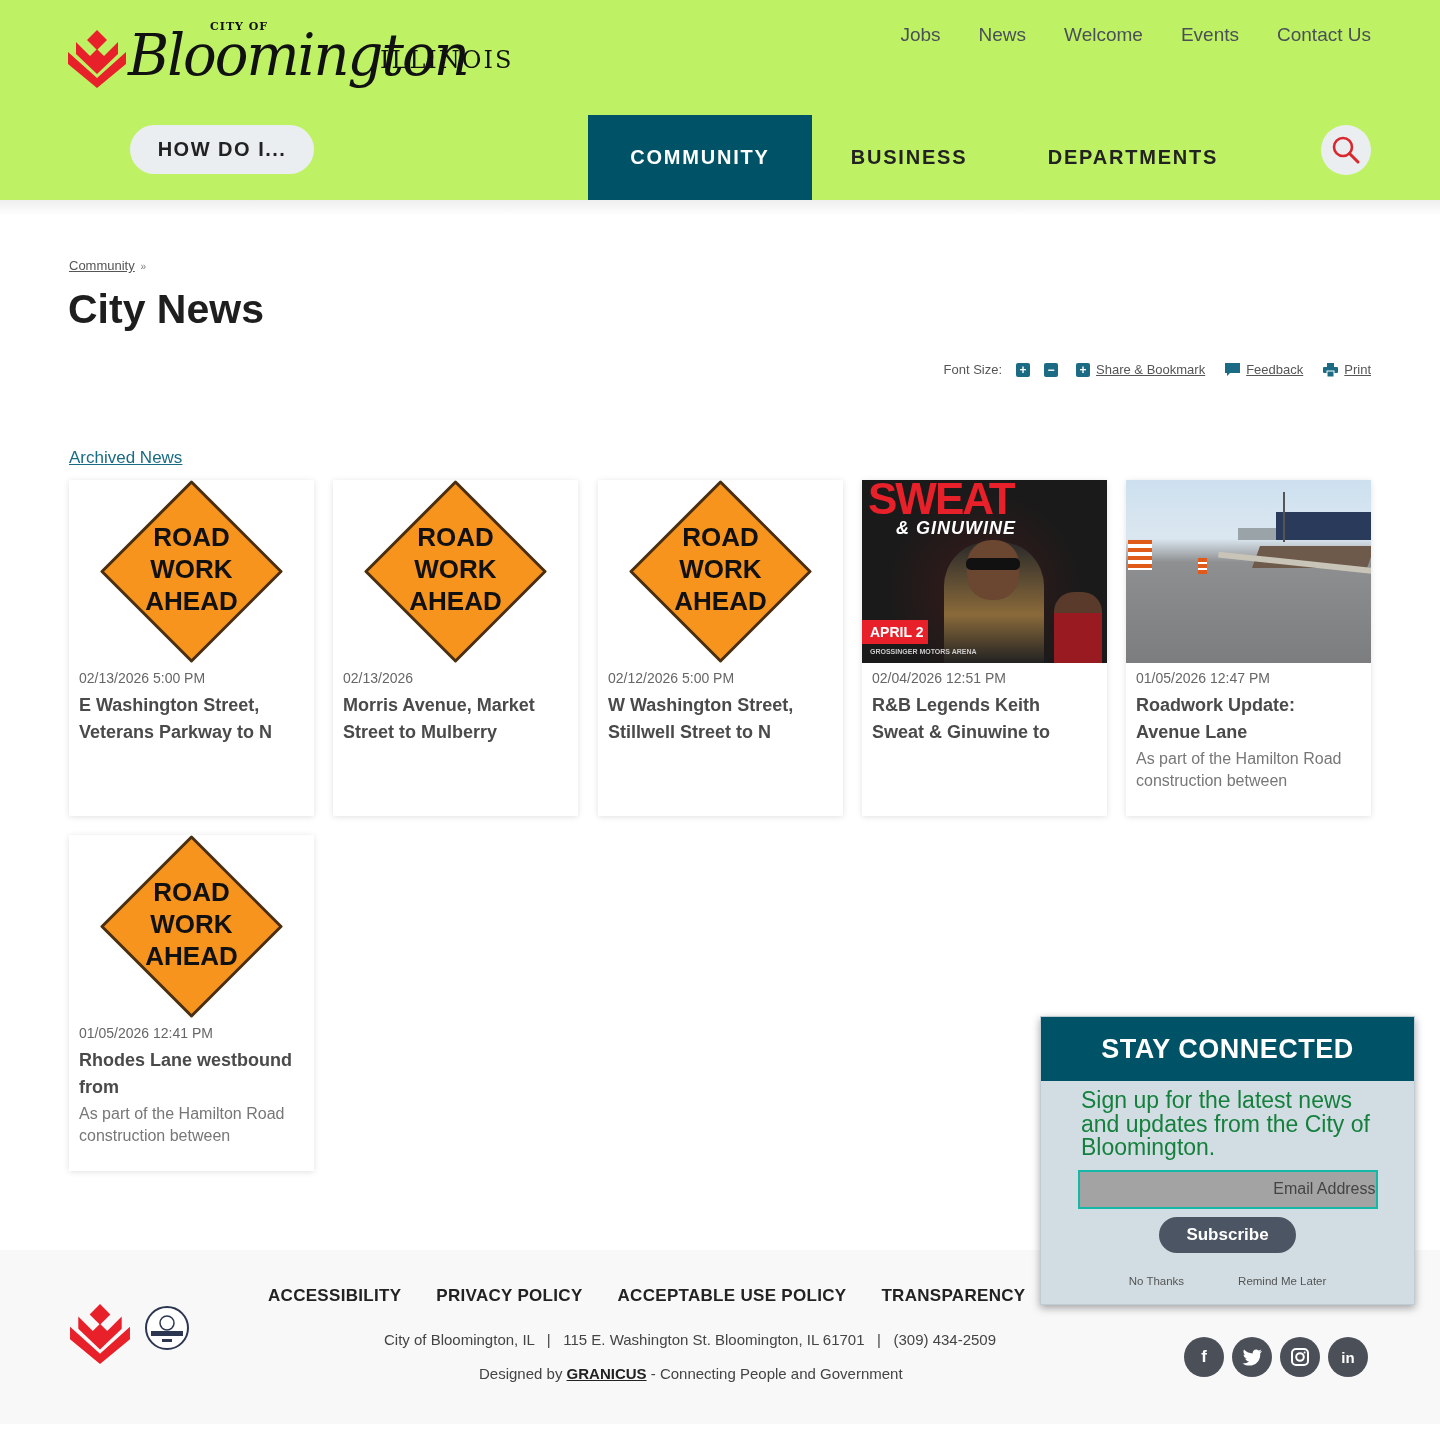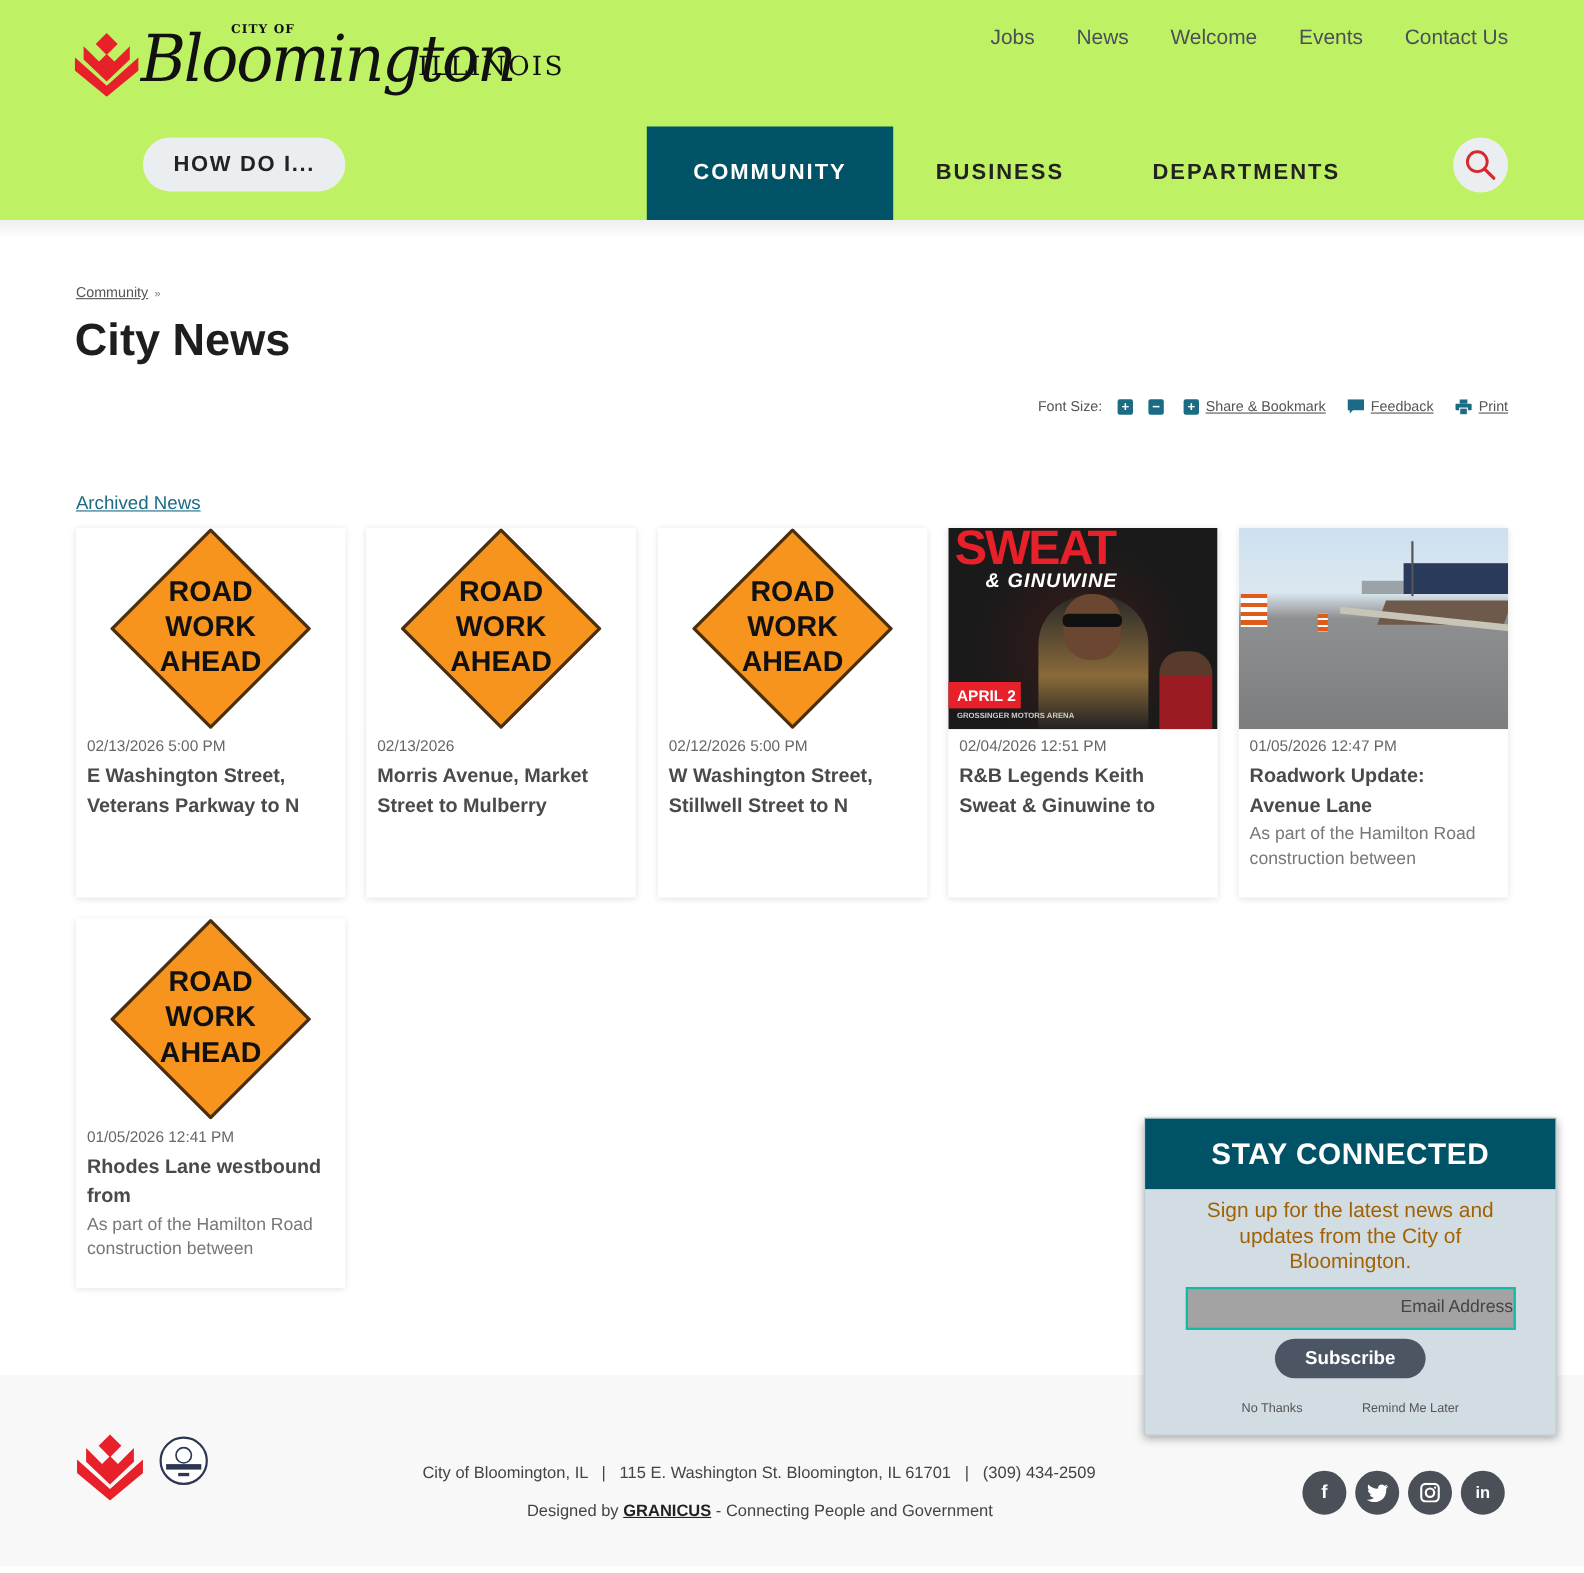--- a/index.html
+++ b/index.html
@@ -81,21 +81,21 @@
   .footer-links a { color: #222; text-decoration: none; margin-right: 35px; }
   .footer-addr { position: absolute; left: 384px; top: 81px; font-family: "Liberation Sans", sans-serif; font-size: 15px; color: #444; white-space: pre; }
   .footer-credit { position: absolute; left: 479px; top: 115px; font-family: "Liberation Sans", sans-serif; font-size: 15px; color: #444; }
   .footer-credit a { color: #222; font-weight: bold; text-decoration: underline; }
   .social { position: absolute; left: 1184px; top: 87px; display: flex; gap: 8px; }
   .social .s { width: 40px; height: 40px; border-radius: 50%; background: #4b4f58; display: flex; align-items: center; justify-content: center; color: #fff; font-family: "Liberation Sans", sans-serif; font-weight: bold; font-size: 17px; }
 
   
   .popup { position: absolute; left: 1040px; top: 1016px; width: 375px; height: 289px; background: #d2dde3; box-shadow: 0 3px 8px rgba(0,0,0,0.35); border: 1px solid #c0ccd4; }
   .popup-head { height: 64px; background: #005366; color: #fff; display: flex; align-items: center; justify-content: center; font-family: "Liberation Sans", sans-serif; font-weight: bold; font-size: 27px; letter-spacing: 0.5px; }
-  .popup-text { margin: 8px 40px 0 40px; text-align: center; font-family: "Liberation Sans", sans-serif; font-size: 19px; color: #a16207; line-height: 23.5px; }
+  .popup-text { margin: 8px 40px 0 40px; text-align: left; font-family: "Liberation Sans", sans-serif; font-size: 23px; color: #15803d; line-height: 23.5px; }
   .popup-email { display: block; margin: 10px auto 0 auto; width: 300px; height: 39px; border: 2px solid #14b8a6; background: #a3a3a3; text-align: right; font-family: "Liberation Sans", sans-serif; font-size: 16px; color: #444; }
   .popup-email::placeholder { color: #444; }
   .popup-sub { display: block; margin: 8px auto 0 auto; width: 137px; height: 36px; border-radius: 18px; background: #4b5563; color: #fff; border: none; font-family: "Liberation Sans", sans-serif; font-weight: bold; font-size: 17px; }
   .popup-actions { display: flex; justify-content: center; gap: 54px; margin-top: 22px; font-family: "Liberation Sans", sans-serif; font-size: 11.5px; color: #555; }
 </style>
 </head>
 <body>
 
 <header class="header">
   <a class="logo">
@@ -259,20 +259,26 @@
     <polygon points="8,14 22,28 29,21 36,28 50,14 50,26 29,46 8,26" fill="#e8202a"></polygon>
     <polygon points="0,24 0,36 29,60 58,36 58,24 29,50" fill="#e8202a"></polygon>
   </svg>
   <div class="footer-badge">
     <svg width="40" height="40" viewBox="0 0 40 40">
       <circle cx="20" cy="15" r="7" fill="none" stroke="#2c3650" stroke-width="1.5"></circle>
       <rect x="4" y="23" width="32" height="5" fill="#2c3650"></rect>
       <rect x="15" y="31" width="10" height="3" fill="#2c3650"></rect>
     </svg>
   </div>
+  <nav class="footer-links">
+    <a>ACCESSIBILITY</a>
+    <a>PRIVACY POLICY</a>
+    <a>ACCEPTABLE USE POLICY</a>
+    <a>TRANSPARENCY</a>
+  </nav>
   <div class="footer-addr">City of Bloomington, IL   |   115 E. Washington St. Bloomington, IL 61701   |   (309) 434-2509</div>
   <div class="footer-credit">
     <span>Designed by</span>
     <a>GRANICUS</a><span> - Connecting People and Government</span>
   </div>
   <div class="social">
     <div class="s">f</div>
     <div class="s">
       <svg width="20" height="17" viewBox="0 0 20 17">
         <path d="M20 2 C19 2.5 18 2.8 17.6 2.8 C18.5 2 19 1.3 19.2 0.5 C18.3 1 17.4 1.4 16.5 1.6 C14.4 -0.6 10.5 1 10.6 4.5 C7 4.3 4 2.6 2 0.5 C0.8 2.6 1.8 5 3.2 5.8 C2.6 5.8 2 5.6 1.6 5.4 C1.6 7.6 3.2 9.1 5 9.5 C4.4 9.7 3.8 9.7 3.2 9.6 C3.7 11.3 5.3 12.5 7.1 12.5 C5.3 14 2.8 14.6 0.4 14.4 C9 19.8 19 14.5 18.2 4.3 C19 3.7 19.6 2.9 20 2 Z" fill="#fff"></path>

